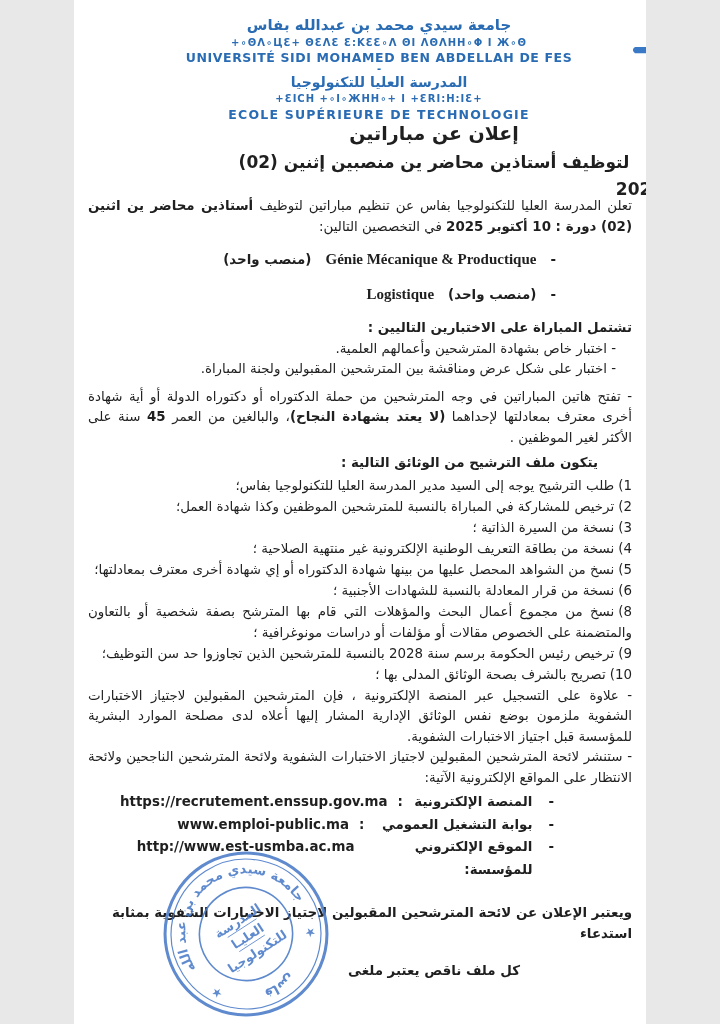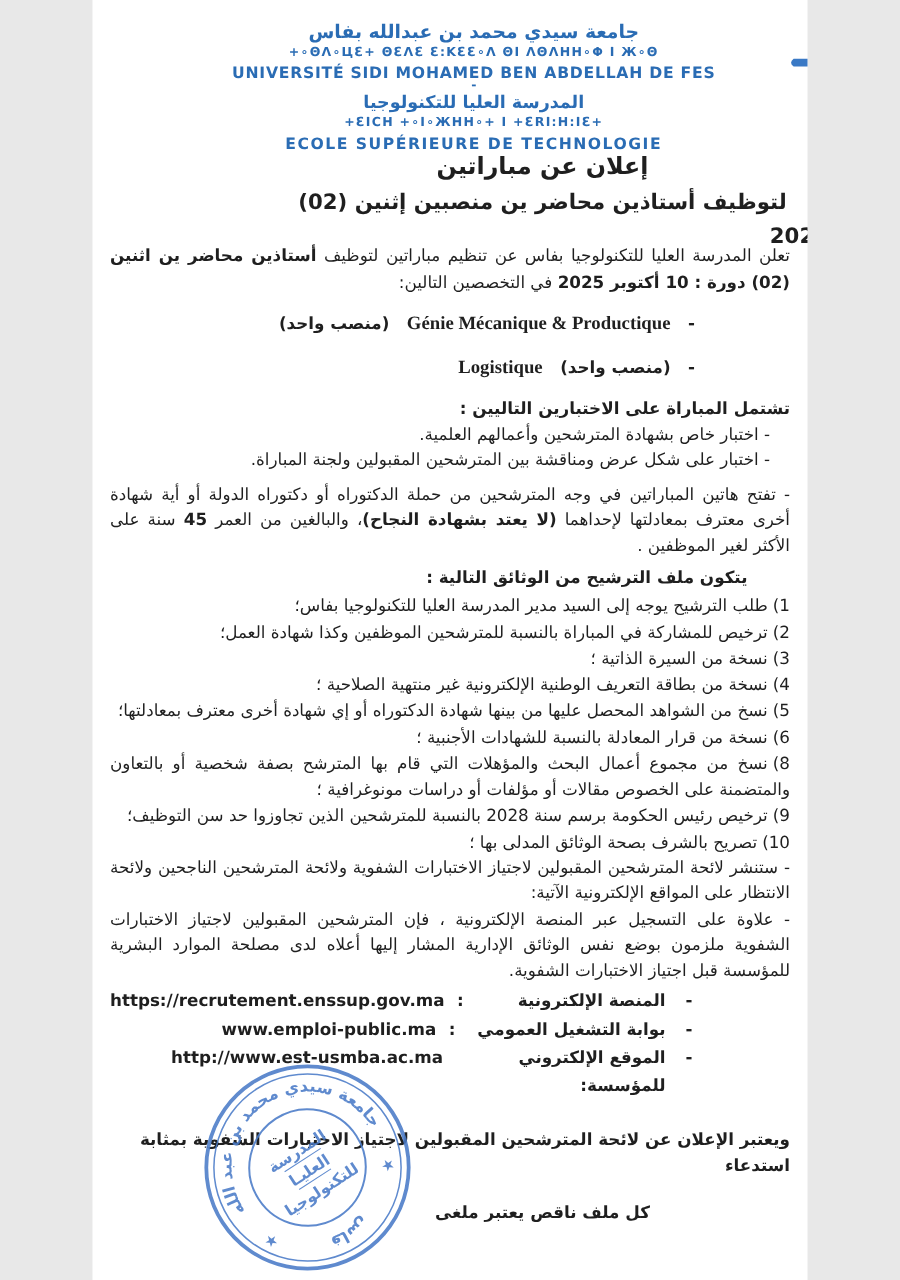--- a/index.html
+++ b/index.html
@@ -42,21 +42,21 @@
   .exam-heading{font-weight:bold;margin:1px 0 0 0;}
   .exam-line{padding-right:16px;}
   .para{margin-top:7px;}
   .docs-heading{font-weight:bold;padding-right:34px;margin-top:5px;}
   .doc-item{line-height:21px;}
   .doc-num{display:inline-block;margin-left:4px;}
   .site-row{display:flex;direction:rtl;align-items:baseline;margin-right:78px;line-height:22.5px;font-weight:bold;}
   .site-dash{margin-left:16px;}
   .site-label{width:168px;}
   .site-sep{margin-left:10px;}
-  .site-url{direction:ltr;unicode-bidi:embed;}
+  .site-url{direction:ltr;unicode-bidi:embed;margin-left:32px;}
   .convocation{font-weight:bold;margin-top:22px;}
   .warning{font-weight:bold;margin-top:17px;padding-right:112px;}
   
   .stamp{
     position:absolute;left:86px;top:848px;width:172px;height:172px;
     transform:rotate(-33deg);opacity:.88;
   }
 </style>
 </head>
 <body>
@@ -149,22 +149,22 @@
       <div class="doc-item"><span class="doc-num">2)</span><span>ترخيص للمشاركة في المباراة بالنسبة للمترشحين الموظفين  وكذا شهادة العمل؛</span></div>
       <div class="doc-item"><span class="doc-num">3)</span><span>نسخة من السيرة الذاتية ؛</span></div>
       <div class="doc-item"><span class="doc-num">4)</span><span>نسخة من بطاقة التعريف الوطنية  الإلكترونية غير منتهية الصلاحية ؛</span></div>
       <div class="doc-item"><span class="doc-num">5)</span><span>نسخ من الشواهد المحصل عليها من بينها شهادة الدكتوراه أو إي شهادة أخرى معترف بمعادلتها؛</span></div>
       <div class="doc-item"><span class="doc-num">6)</span><span>نسخة من قرار المعادلة بالنسبة للشهادات الأجنبية ؛</span></div>
       <div class="doc-item just"><span class="doc-num">8)</span><span>نسخ من  مجموع أعمال البحث والمؤهلات التي قام بها  المترشح بصفة شخصية أو بالتعاون والمتضمنة على الخصوص مقالات أو مؤلفات أو دراسات مونوغرافية ؛</span></div>
       <div class="doc-item"><span class="doc-num">9)</span><span>ترخيص رئيس الحكومة برسم سنة 2028 بالنسبة للمترشحين الذين تجاوزوا حد سن التوظيف؛</span></div>
       <div class="doc-item"><span class="doc-num">10)</span><span>تصريح بالشرف بصحة الوثائق المدلى بها ؛</span></div>
     </div>
 
+    <p class="just" style="margin:1px 0 0 0">- علاوة على التسجيل عبر المنصة الإلكترونية ، فإن المترشحين المقبولين لاجتياز الاختبارات الشفوية ملزمون بوضع نفس الوثائق الإدارية  المشار إليها أعلاه لدى مصلحة الموارد البشرية للمؤسسة قبل اجتياز الاختبارات الشفوية.</p>
     <p class="just" style="margin:0">- ستنشر لائحة المترشحين المقبولين لاجتياز الاختبارات الشفوية ولائحة المترشحين الناجحين ولائحة الانتظار على المواقع الإلكترونية الآتية:</p>
-    <p class="just" style="margin:1px 0 0 0">- علاوة على التسجيل عبر المنصة الإلكترونية ، فإن المترشحين المقبولين لاجتياز الاختبارات الشفوية ملزمون بوضع نفس الوثائق الإدارية  المشار إليها أعلاه لدى مصلحة الموارد البشرية للمؤسسة قبل اجتياز الاختبارات الشفوية.</p>
 
     <div style="margin-top:3px">
       <div class="site-row">
         <span class="site-dash">-</span>
         <span class="site-label">المنصة الإلكترونية</span>
         <span class="site-sep">:</span>
         <span class="site-url">https://recrutement.enssup.gov.ma</span>
       </div>
       <div class="site-row">
         <span class="site-dash">-</span>

